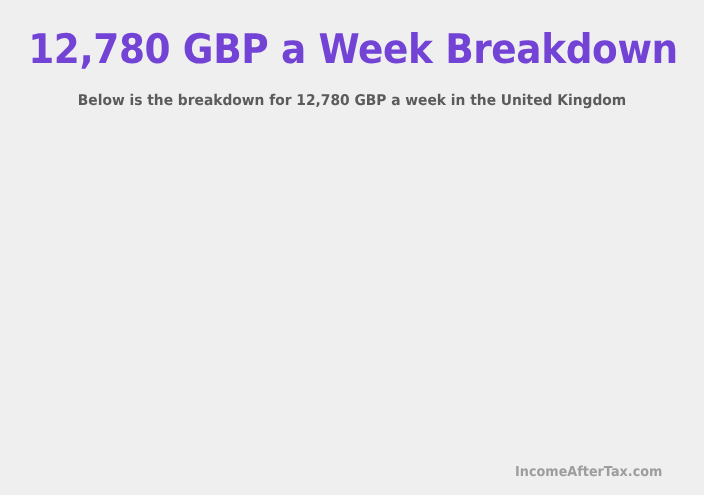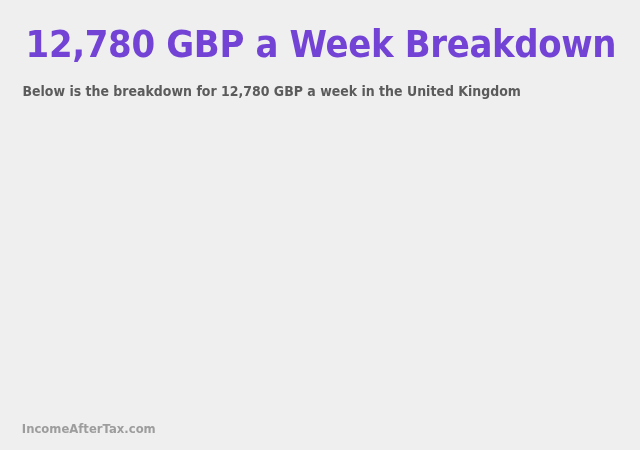--- a/index.html
+++ b/index.html
@@ -19,20 +19,21 @@
     height: 450px;
     background: #efeff0;
     box-sizing: border-box;
   }
   .header-block {
     position: absolute;
     top: 0;
     left: 0;
     width: 640px;
     padding-top: 22px;
+    text-align: center;
   }
   .page-title {
     margin: 0;
     font-family: "DejaVu Sans", sans-serif;
     font-size: 37px;
     line-height: 46px;
     font-weight: 700;
     letter-spacing: -0.4px;
     color: #7343d6;
     transform: scaleX(0.92);
@@ -56,21 +57,21 @@
     top: 120px;
     left: 0;
     width: 640px;
     height: 285px;
   }
   .site-footer {
     position: absolute;
     left: 0;
     bottom: 13px;
     width: 624px;
-    text-align: left;
+    text-align: right;
   }
   .footer-text {
     margin: 0;
     font-family: "DejaVu Sans", sans-serif;
     font-size: 12.5px;
     line-height: 16px;
     font-weight: 700;
     color: #9d9d9d;
     transform: scaleX(0.93);
     transform-origin: center center;

